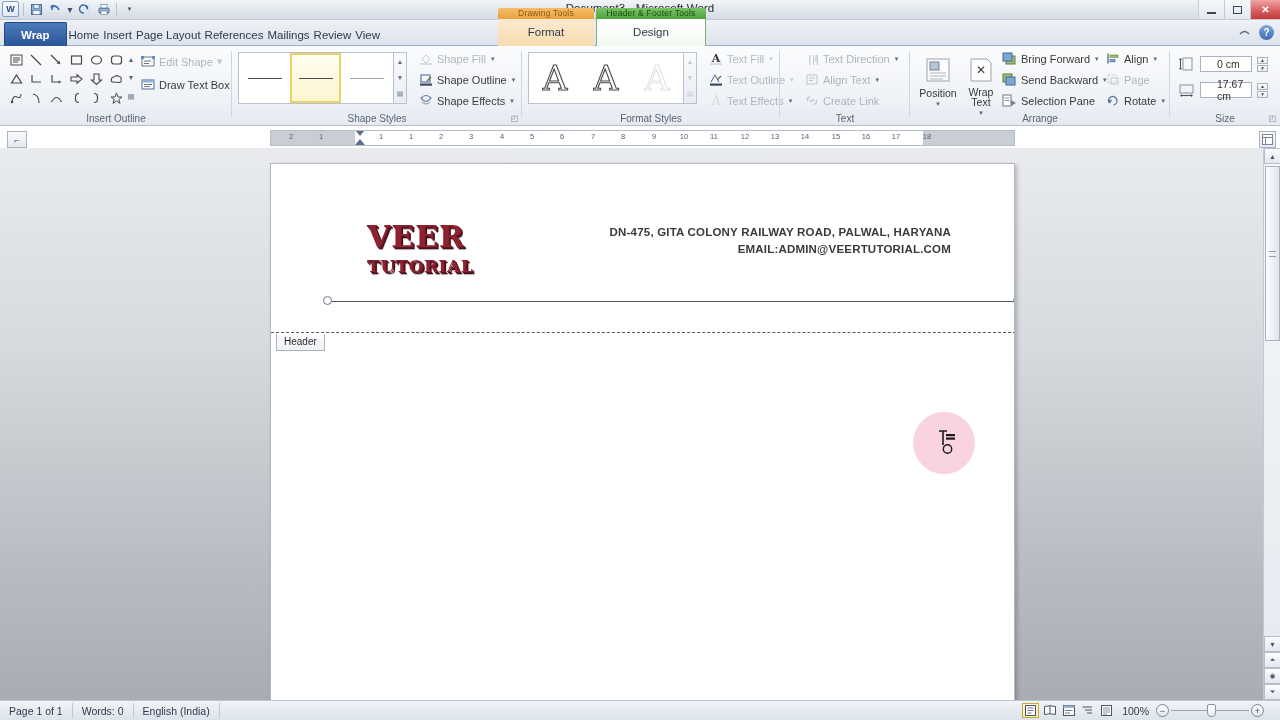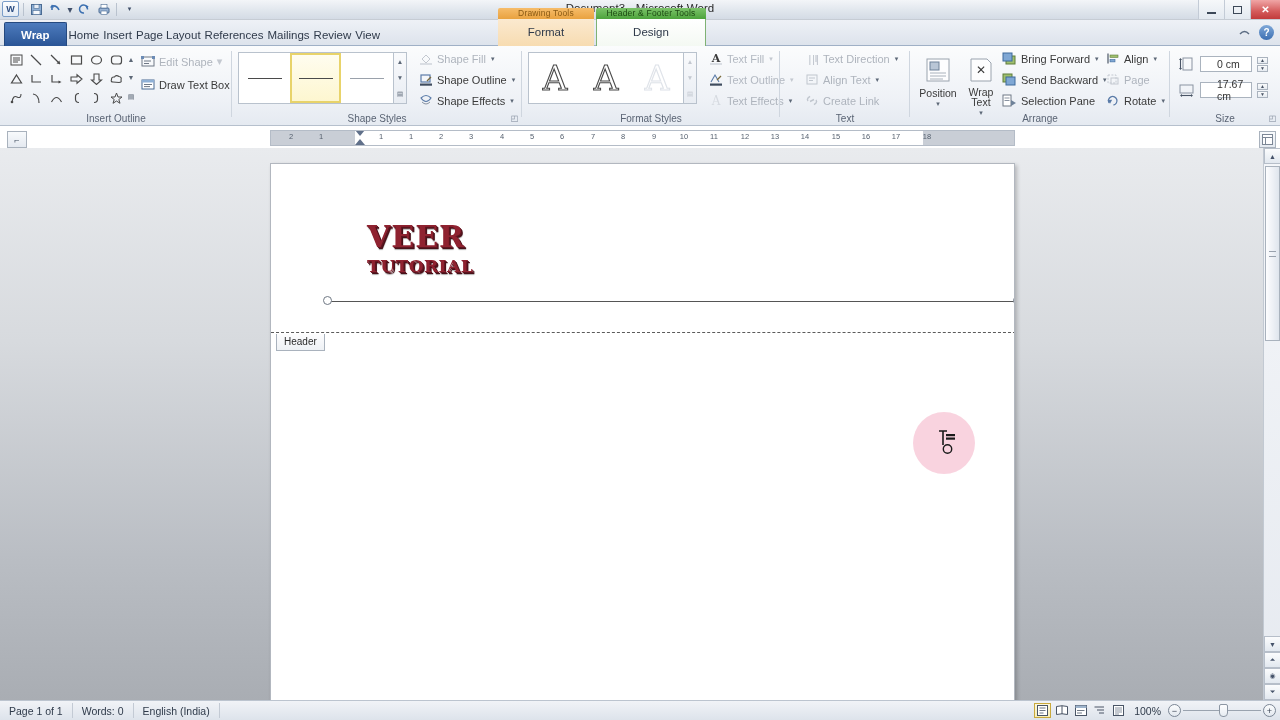--- a/index.html
+++ b/index.html
@@ -285,21 +285,21 @@
   .statusbar {
     position:absolute; left:0; bottom:0; width:1280px; height:20px;
     background:linear-gradient(#f1f3f7,#dde3eb);
     border-top:1px solid #bcc4cf;
     display:flex; align-items:center;
   }
   .sb-item {
     font-size:10.5px; color:#2f3a4a; padding:0 9px; height:15px;
     display:flex; align-items:center; border-right:1px solid #c3cad4;
   }
-  .sb-right { position:absolute; right:4px; display:flex; align-items:center; gap:2px; }
+  .sb-right { position:absolute; right:16px; display:flex; align-items:center; gap:2px; }
   .viewbtn { width:17px; height:15px; display:flex; align-items:center; justify-content:center; font-size:9px; color:#3f4c5e; }
   .viewbtn.active { background:linear-gradient(#fdf8dd,#f6edb6); border:1px solid #c9a93c; }
   .zoomtxt { font-size:10.5px; color:#2f3a4a; padding:0 5px; }
   .zcirc { width:13px; height:13px; border-radius:50%; border:1px solid #7b8695;
     background:linear-gradient(#fbfcfd,#e3e8ef); display:flex; align-items:center; justify-content:center;
     font-size:9px; color:#3d4756; }
   .ztrack { width:78px; height:1px; background:#9aa3af; position:relative; }
   .zthumb {
     position:absolute; left:36px; top:-6px; width:9px; height:13px;
     background:linear-gradient(#fdfdfe,#e7ecf2); border:1px solid #8c96a3;
@@ -857,20 +857,24 @@
   </div>
 
   <div class="docarea">
 
     <div class="page">
       <div class="logo-wrap">
         <div class="logo-veer">VEER</div>
         <div class="logo-tut">TUTORIAL</div>
       </div>
 
+      <div class="addr">
+        <div>DN-475, GITA COLONY RAILWAY ROAD, PALWAL, HARYANA</div>
+        <div>EMAIL:ADMIN@VEERTUTORIAL.COM</div>
+      </div>
 
       <div class="hline"></div>
       <div class="handle-l"></div>
       <div class="handle-r"></div>
 
       <div class="headerline"></div>
       <div class="header-tag">Header</div>
     </div>
 
     <div class="halo"></div>

